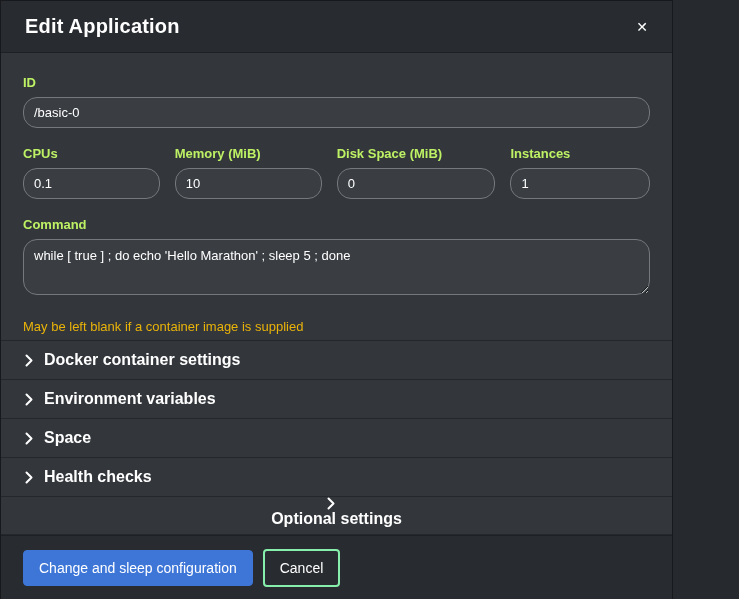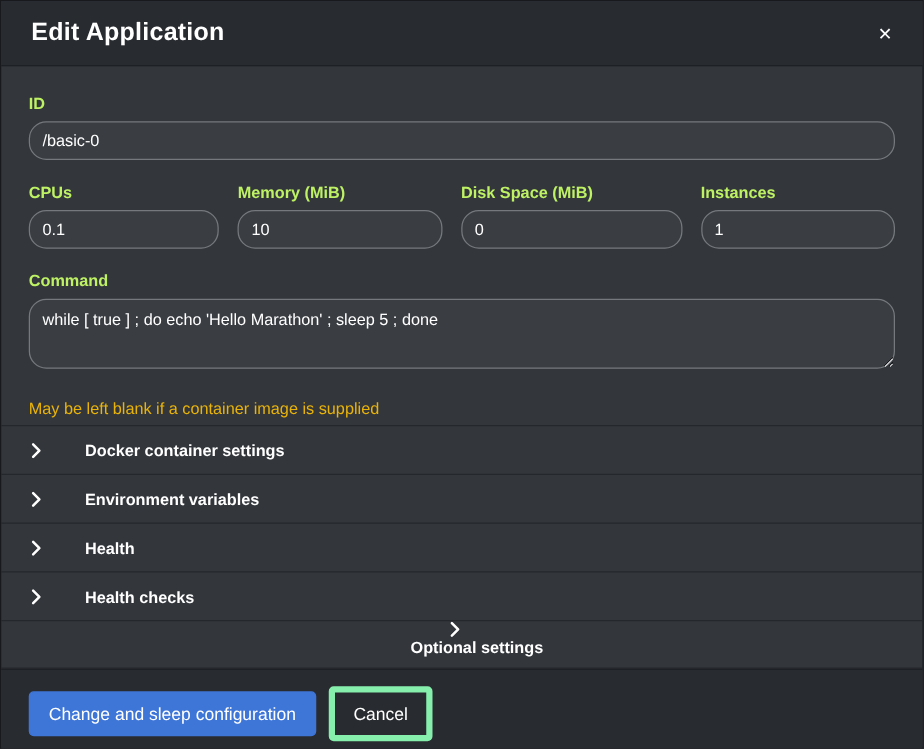--- a/index.html
+++ b/index.html
@@ -5,21 +5,21 @@
   * { box-sizing: border-box; }
   html, body { margin: 0; padding: 0; }
   body {
     width: 739px; height: 599px;
     font-family: "Liberation Sans", sans-serif;
     background: #26292e;
     color: #ffffff;
     overflow: hidden;
   }
   .modal {
-    width: 739px; height: 599px;
+    width: 673px; height: 599px;
     display: flex; flex-direction: column;
     background: #33373c;
     border: 1px solid #17191c;
   }
   
   .modal-header {
     flex: 0 0 auto;
     display: flex; align-items: center; justify-content: space-between;
     background: #282b30;
     border-bottom: 1px solid #1d2024;
@@ -85,21 +85,21 @@
     padding: 0 24px;
     border-top: 1px solid #24272b;
     cursor: pointer;
   }
   .section:last-child { border-bottom: 1px solid #24272b; flex-direction: column; }
   .chevron {
     display: inline-flex; align-items: center;
     margin-right: 11px;
   }
   .section-label {
-    font-size: 13px; font-weight: 700; color: #ffffff; margin-left: 24px;
+    font-size: 16px; font-weight: 700; color: #ffffff;
   }
   
   .modal-footer {
     margin-top: auto;
     flex: 0 0 auto;
     display: flex; align-items: center; gap: 10px;
     background: #282b30;
     border-top: 1px solid #1d2024;
     padding: 13px 22px;
   }
@@ -111,21 +111,21 @@
     border-radius: 4px;
     cursor: pointer;
     color: #ffffff;
   }
   .btn-primary {
     background: #3e76d8;
     border: 1px solid #3e76d8;
   }
   .btn-default {
     background: transparent;
-    border: 5px solid #86efac;
+    border: 2px solid #86efac;
     text-align: center;
   }
 </style>
 </head>
 <body>
 
 <div class="modal">
 
   <div class="modal-header">
     <h1 class="modal-title">Edit Application</h1>
@@ -187,21 +187,21 @@
       </span>
       <span class="section-label">Environment variables</span>
     </div>
 
     <div class="section">
       <span class="chevron">
         <svg width="8" height="13" viewBox="0 0 8 13">
             <path d="M1.5 1.5l5 5-5 5" stroke="#ffffff" stroke-width="2" fill="none" stroke-linecap="round" stroke-linejoin="round"></path>
           </svg>
       </span>
-      <span class="section-label">Health</span>
+      <span class="section-label">Space</span>
     </div>
 
     <div class="section">
       <span class="chevron">
         <svg width="8" height="13" viewBox="0 0 8 13">
             <path d="M1.5 1.5l5 5-5 5" stroke="#ffffff" stroke-width="2" fill="none" stroke-linecap="round" stroke-linejoin="round"></path>
           </svg>
       </span>
       <span class="section-label">Health checks</span>
     </div>

